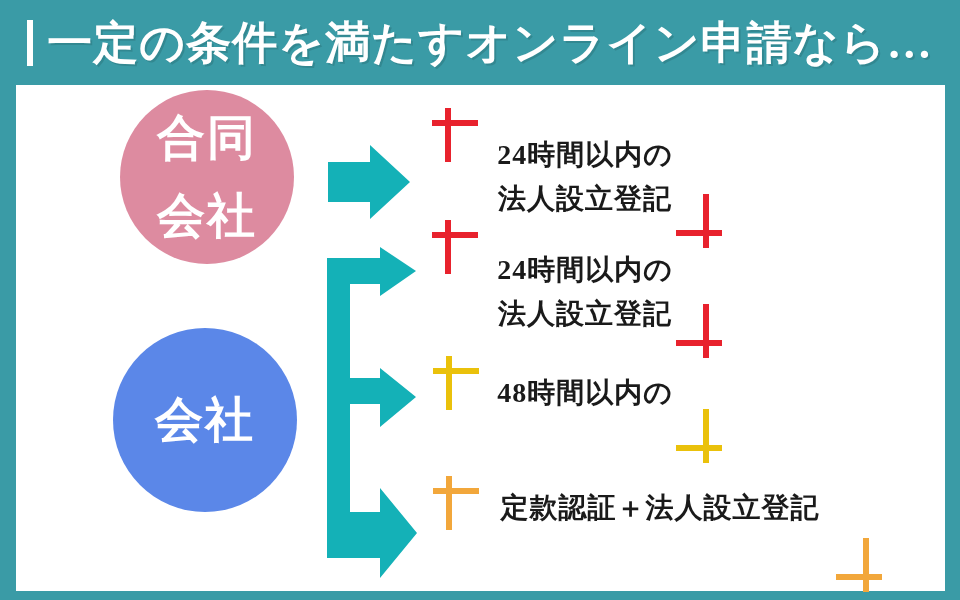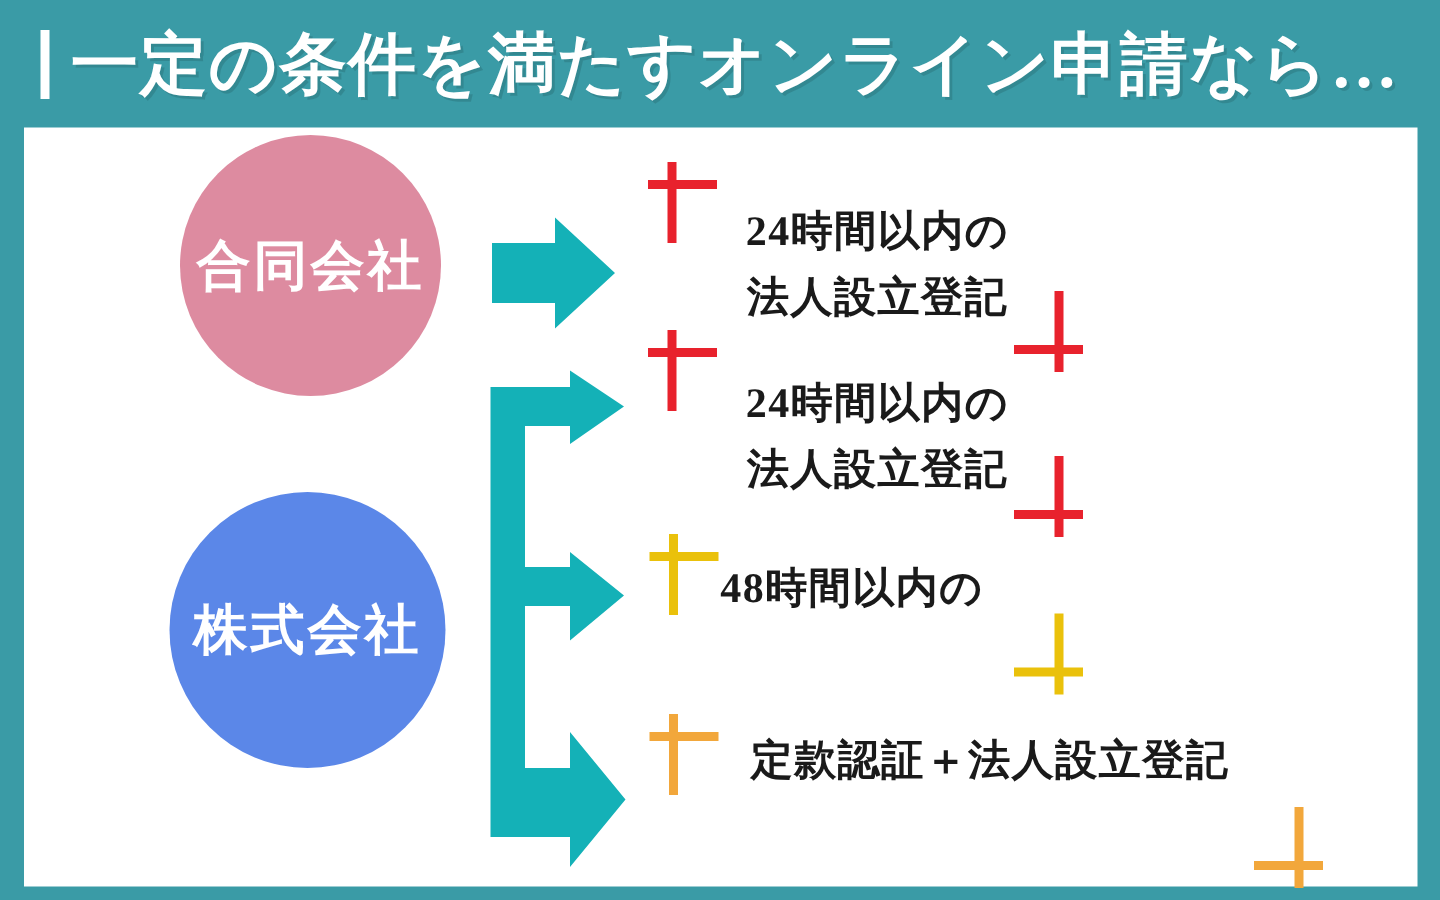--- a/index.html
+++ b/index.html
@@ -27,34 +27,34 @@
     position:absolute;left:16px;top:85px;width:929px;height:506px;
     background:#ffffff;
   }
   
   .arrows{
     position:absolute;left:0;top:0;width:960px;height:600px;pointer-events:none;
   }
   
   .circle{
     position:absolute;border-radius:50%;
-    display:flex;flex-direction:row;align-items:center;justify-content:center;
-    color:#ffffff;font-weight:bold;font-size:36px;line-height:78px;
+    display:flex;flex-direction:column;align-items:center;justify-content:center;
+    color:#ffffff;font-weight:bold;font-size:48px;line-height:78px;
     text-align:center;letter-spacing:2px;
   }
   .circle.pink{left:120px;top:90px;width:174px;height:174px;background:#dd8ba0;}
   .circle.blue{left:113px;top:328px;width:184px;height:184px;background:#5b87e8;}
   
   .result{
     position:absolute;color:#1a1a1a;font-weight:800;font-size:28px;line-height:44px;
     text-align:center;letter-spacing:1px;white-space:nowrap;
   }
   .r1{left:435px;top:133px;width:300px;}
   .r2{left:435px;top:248px;width:300px;}
-  .r3{left:418px;top:371px;width:300px;}
+  .r3{left:435px;top:371px;width:300px;}
   .r4{left:460px;top:486px;width:400px;}
   
   .mark{position:absolute;width:46px;height:54px;}
   .mark .v{position:absolute;top:0;left:13px;width:6px;height:54px;}
   .mark .h{position:absolute;left:0;top:12px;width:46px;height:6px;}
   .mark.br .v{left:27px;}
   .mark.br .h{top:36px;}
   .mark.red .v,.mark.red .h{background:#e8222d;}
   .mark.gold .v,.mark.gold .h{background:#eac10b;}
   .mark.orange .v,.mark.orange .h{background:#f2a73b;}
@@ -77,21 +77,20 @@
          L350,378 L380,378 L380,368 L416,397 L380,427 L380,404 L350,404
          L350,512 L380,512 L380,488 L417,533 L380,578 L380,558 L327,558 Z"></path>
   </svg>
 
   <div class="circle pink">
     <div>合同</div>
     <div>会社</div>
   </div>
 
   <div class="circle blue">
-    <div>株式</div>
     <div>会社</div>
   </div>
 
   <div class="result r1">
     <div>24時間以内の</div>
     <div>法人設立登記</div>
   </div>
 
   <div class="result r2">
     <div>24時間以内の</div>

